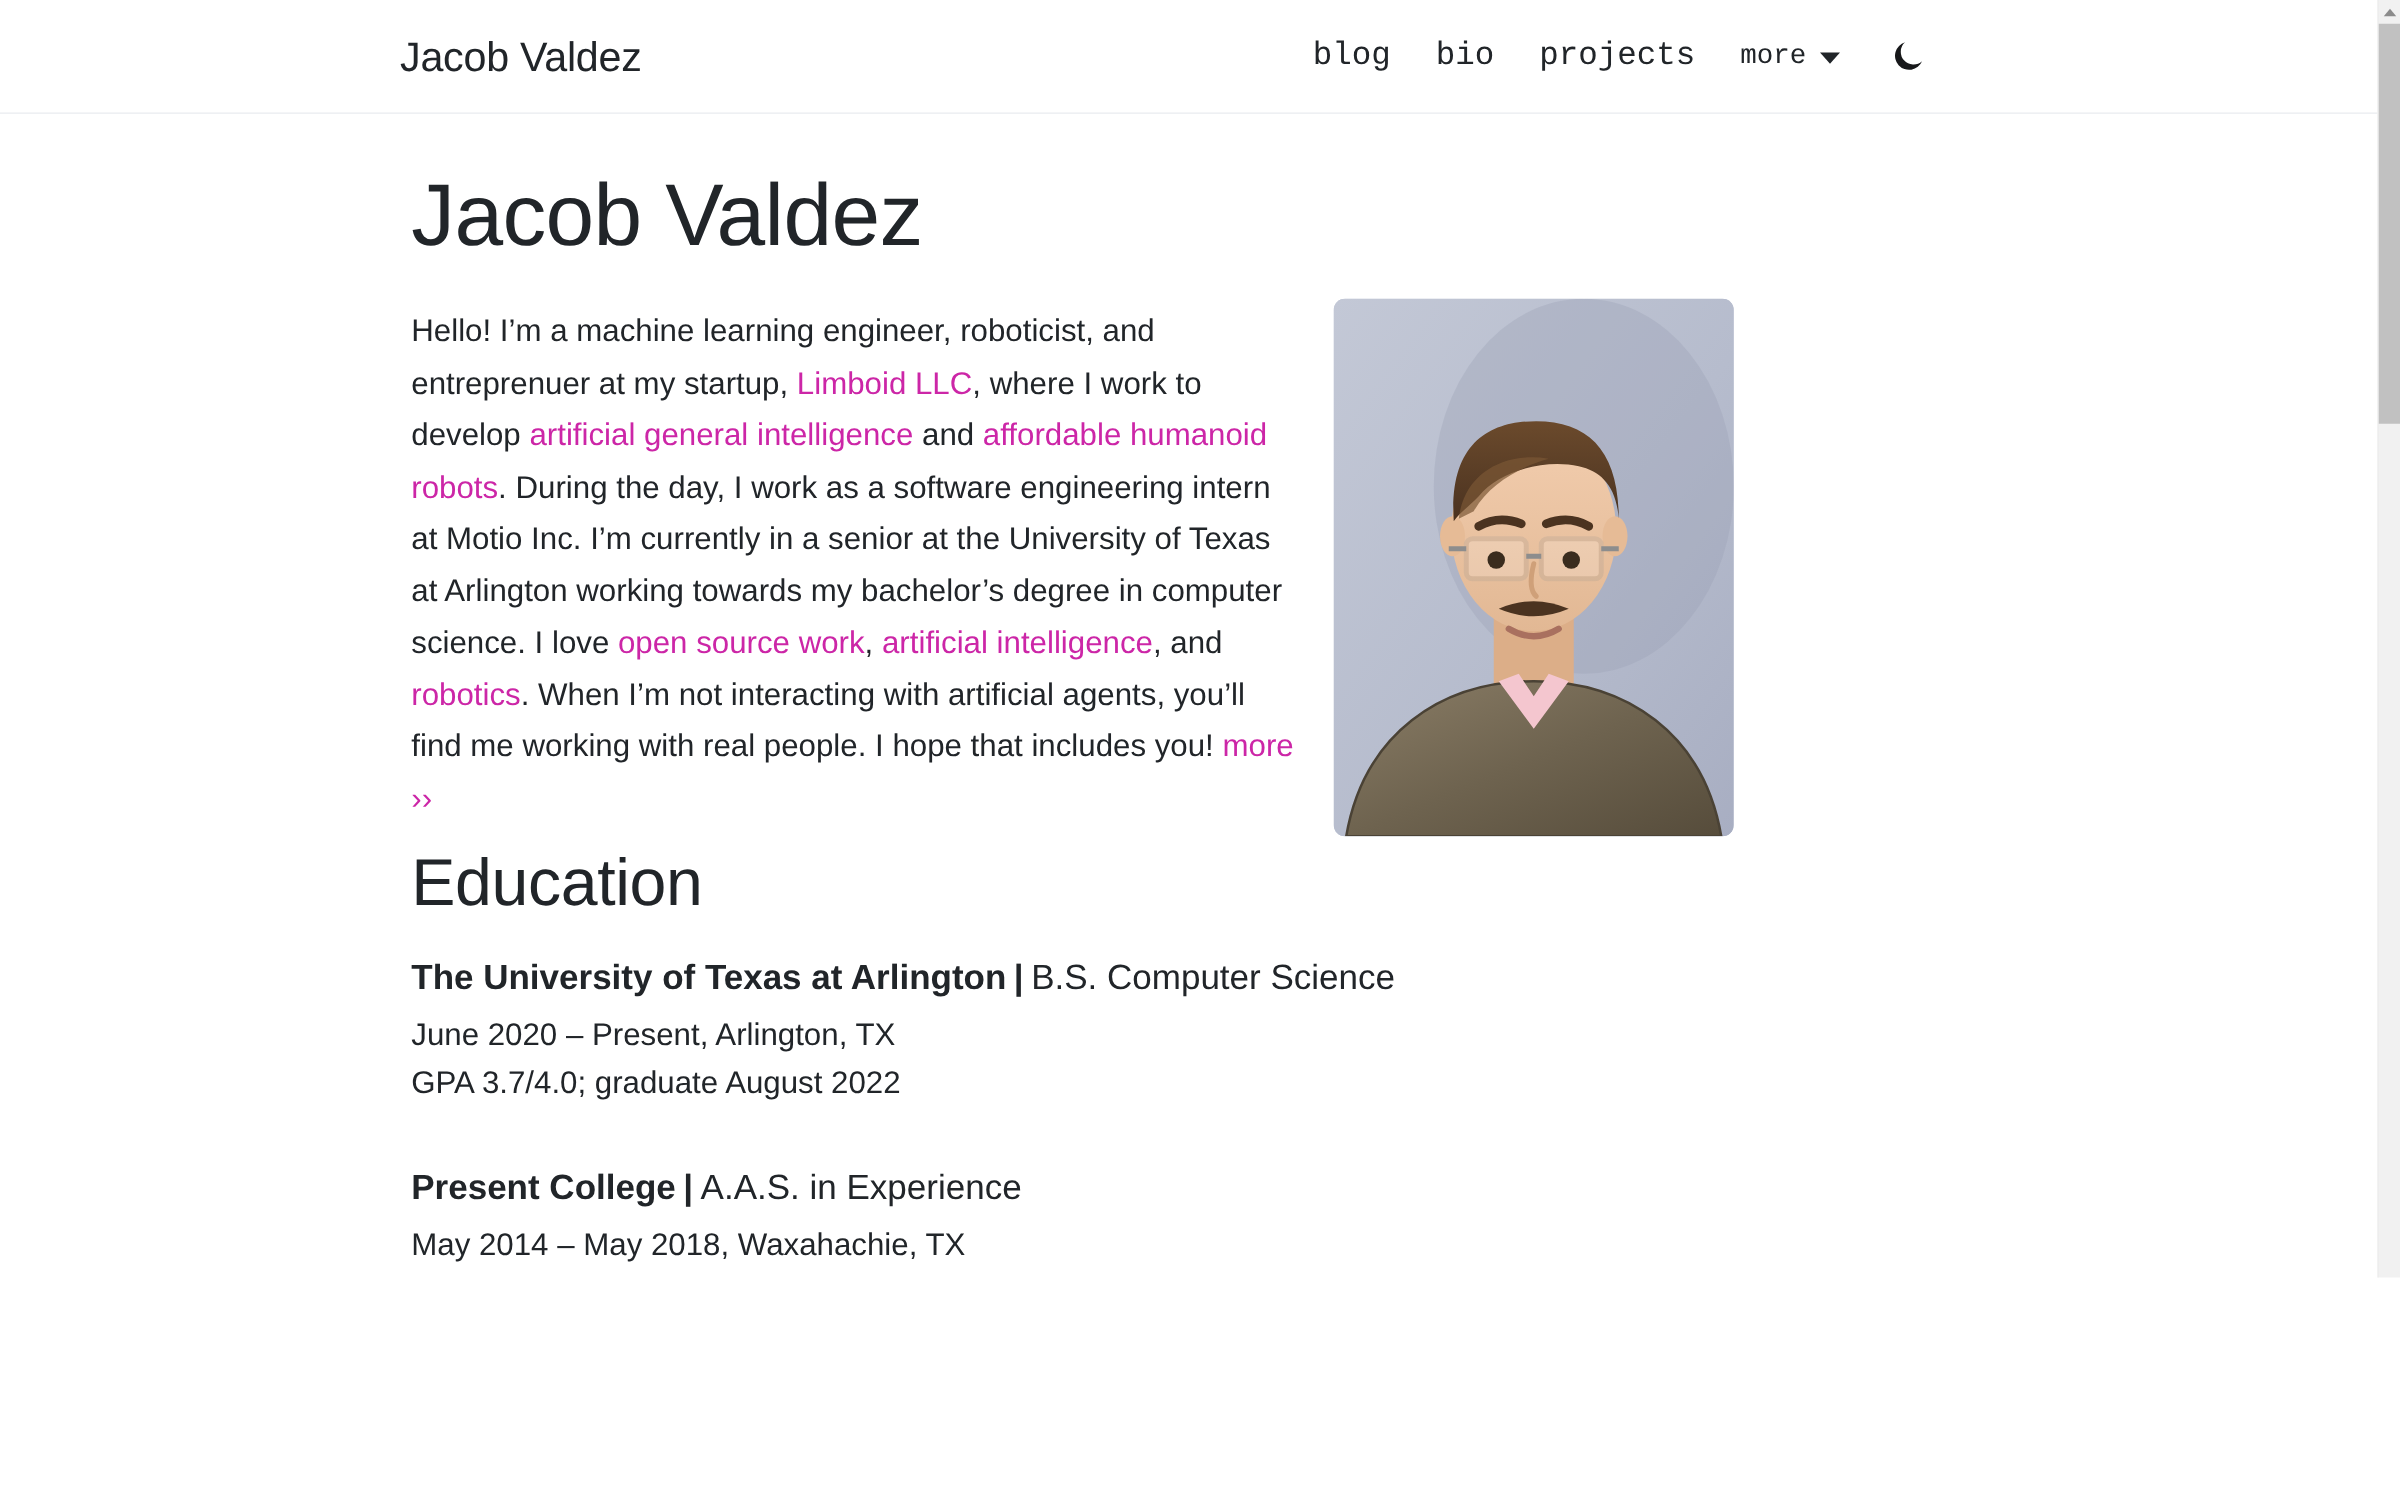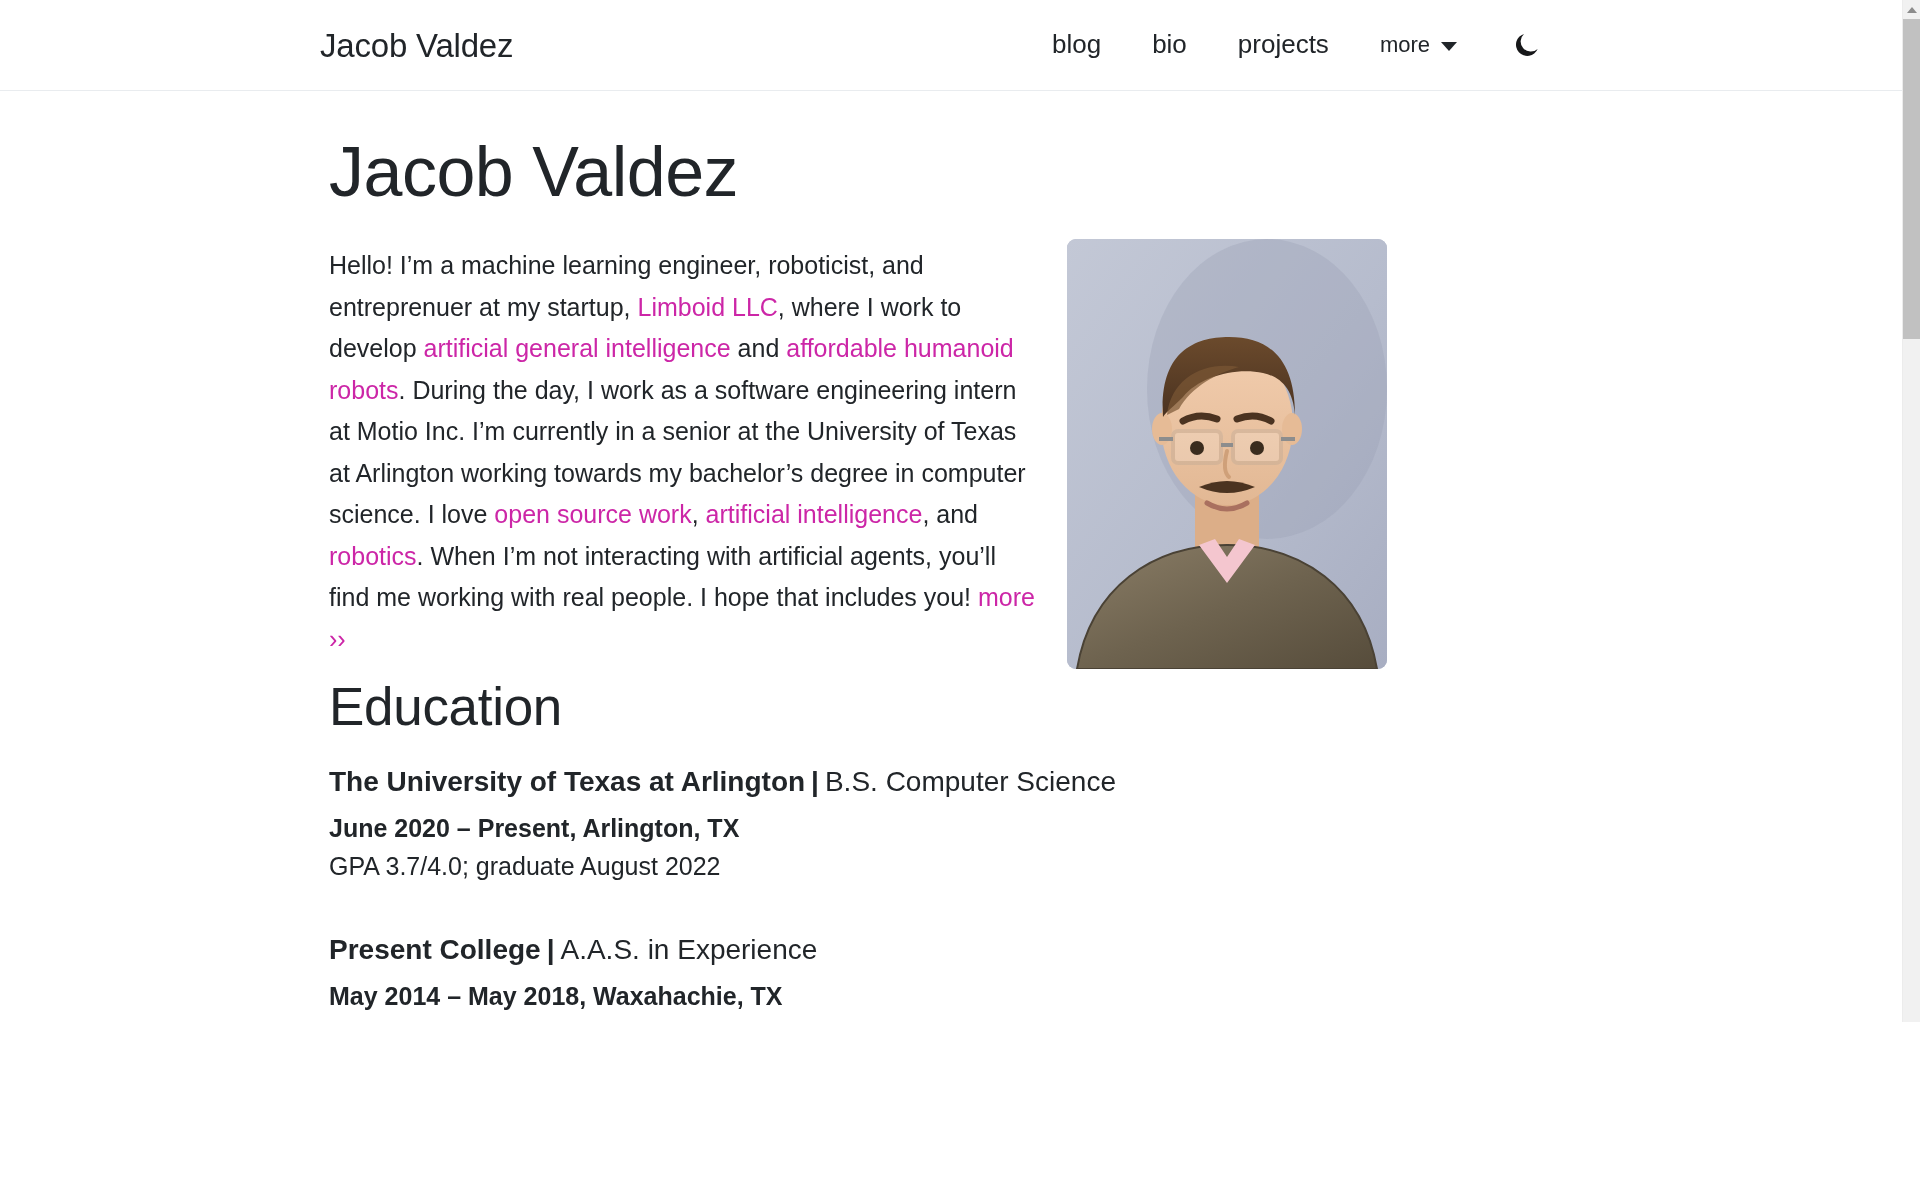--- a/index.html
+++ b/index.html
@@ -90,21 +90,22 @@
     letter-spacing: -0.2px;
     line-height: 1;
     white-space: nowrap;
     cursor: pointer;
     text-decoration: none;
     padding-left: 2px;
   }
   .nav-links {
     display: flex;
     align-items: center;
-    gap: 15px;
+    gap: 0px;
+    font-family: Liberation Mono, monospace;
   }
   .nav-link {
     font-size: 26px;
     color: #212529;
     text-decoration: none;
     padding: 4px 18px;
     line-height: 1.2;
     white-space: nowrap;
     cursor: pointer;
   }
@@ -213,21 +214,21 @@
   }
   .edu-school { font-weight: 700; }
   .edu-sep { font-weight: 700; padding: 0 6px; }
   .edu-degree { font-weight: 400; }
   .edu-line {
     font-size: 25px;
     line-height: 34px;
     color: #212529;
     margin-top: 4px;
   }
-  .edu-line.first { margin-top: 8px; font-weight: bold; }
+  .edu-line.first { margin-top: 8px; }
   .honors { font-style: italic; }
 
   .cut-row {
     margin-top: 30px;
     padding-left: 2px;
     font-size: 28px;
     line-height: 42px;
     color: #212529;
     height: 18px;
     overflow: hidden;

